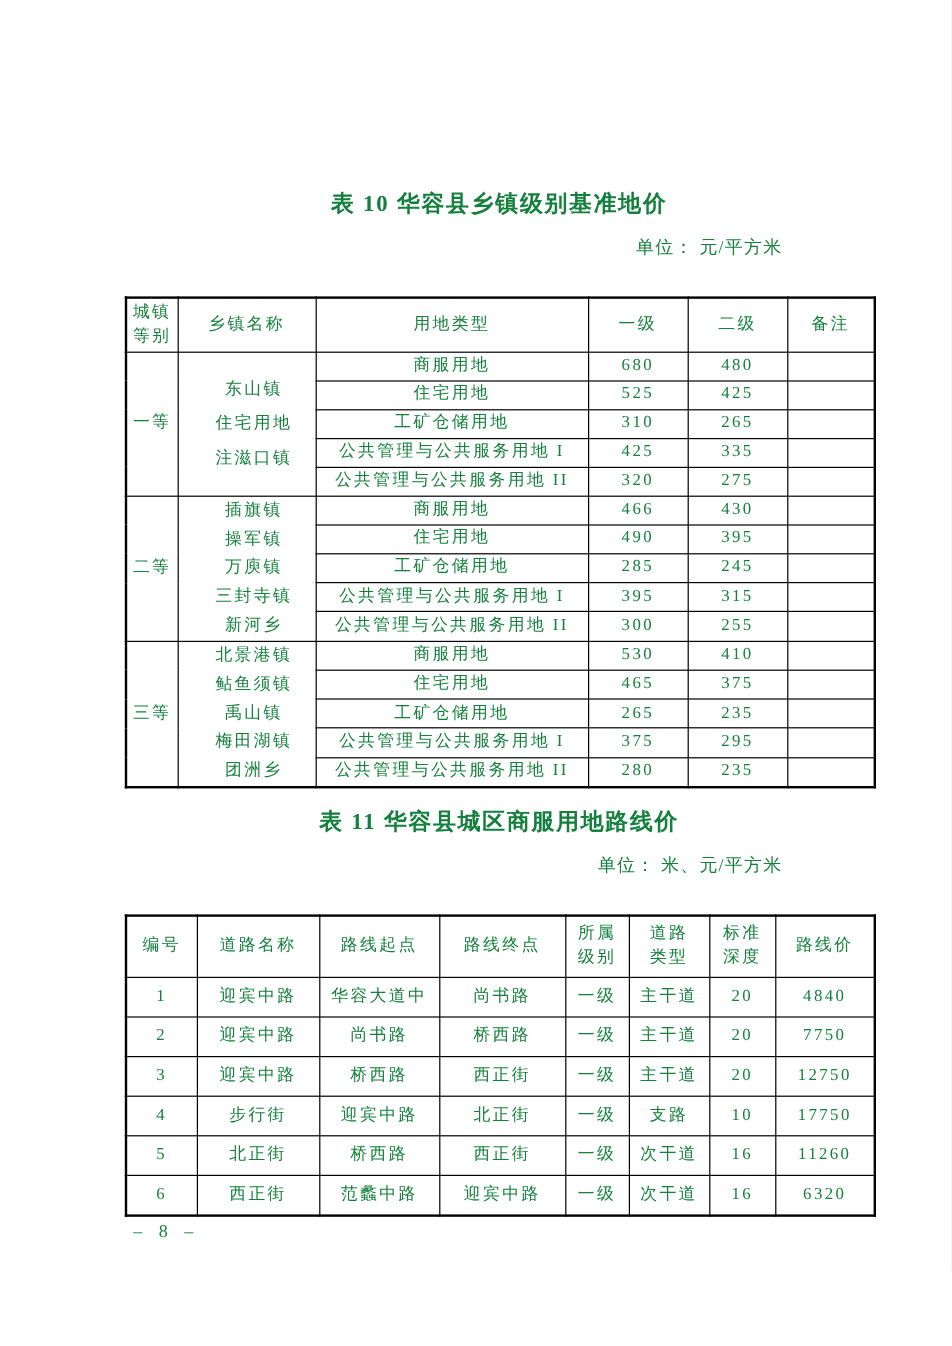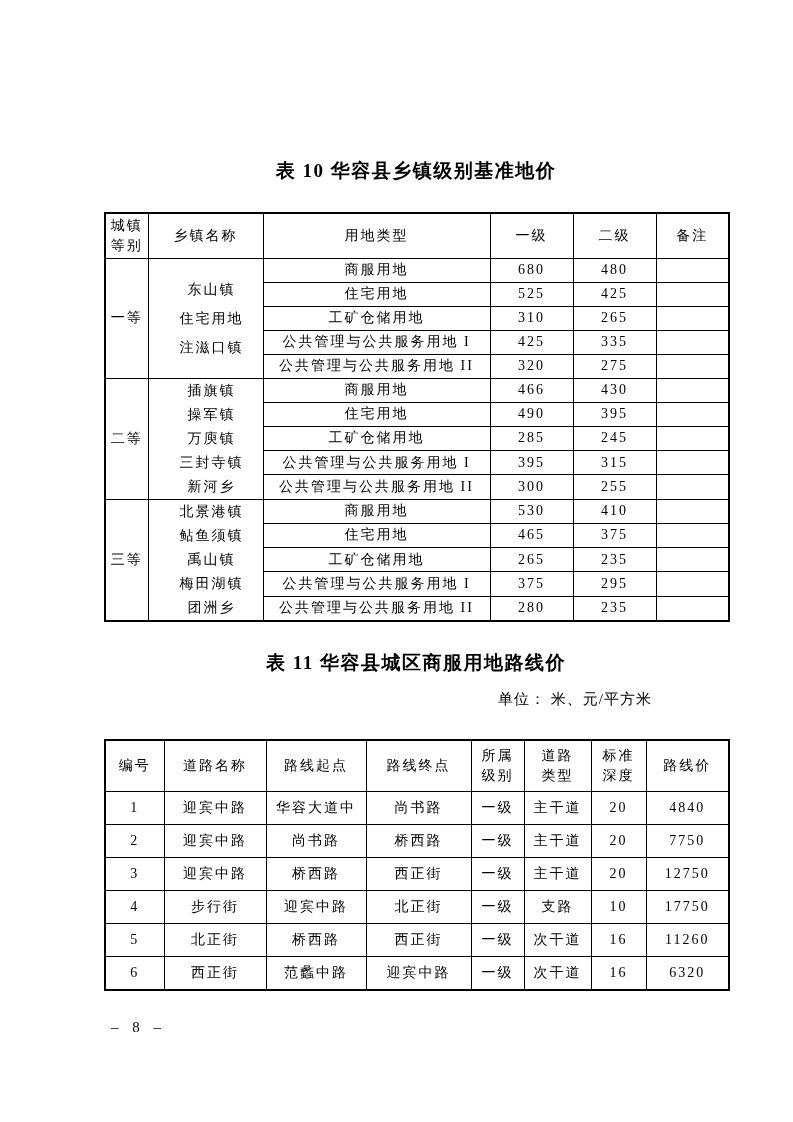--- a/index.html
+++ b/index.html
@@ -1,29 +1,29 @@
 <!DOCTYPE html>
 <html><head>
 <meta charset="utf-8">
 <style>
   html, body { margin:0; padding:0; background:#e8e8e8; }
   .page {
     position:relative; width:793px; height:1122px; margin:0 auto;
-    background:#ffffff; color:#000000;
+    background:#ffffff; color:#15803d;
     font-family:"Liberation Serif","DejaVu Serif",serif;
     overflow:hidden;
   }
   .content { position:absolute; left:104px; top:0; width:624px; }
 
   .tbl-title {
     margin-top:158px; text-align:center;
     font-size:19px; font-weight:bold; letter-spacing:1.5px;
     line-height:26px; white-space:nowrap;
   }
-  .tbl-title.second { margin-top:28px; }
+  .tbl-title.second { margin-top:16px; }
   .unit-line {
     margin-top:11px; text-align:right; padding-right:76px;
     font-size:15px; letter-spacing:1px; line-height:24px;
   }
 
   table {
     border-collapse:collapse; table-layout:fixed; width:624px;
     margin-top:28px; border:2px solid #000;
   }
   th, td {
@@ -47,20 +47,21 @@
     font-size:15px; letter-spacing:2px; word-spacing:6px;
   }
 </style>
 </head>
 <body>
 
 <div class="page">
   <div class="content">
 
     <div class="tbl-title">表 10 华容县乡镇级别基准地价</div>
+    <div class="unit-line">单位： 元/平方米</div>
 
     <table class="t10">
       <colgroup>
         <col style="width:43px">
           <col style="width:115px">
           <col style="width:227px">
         <col style="width:83px">
           <col style="width:83px">
           <col style="width:73px">
       </colgroup>

